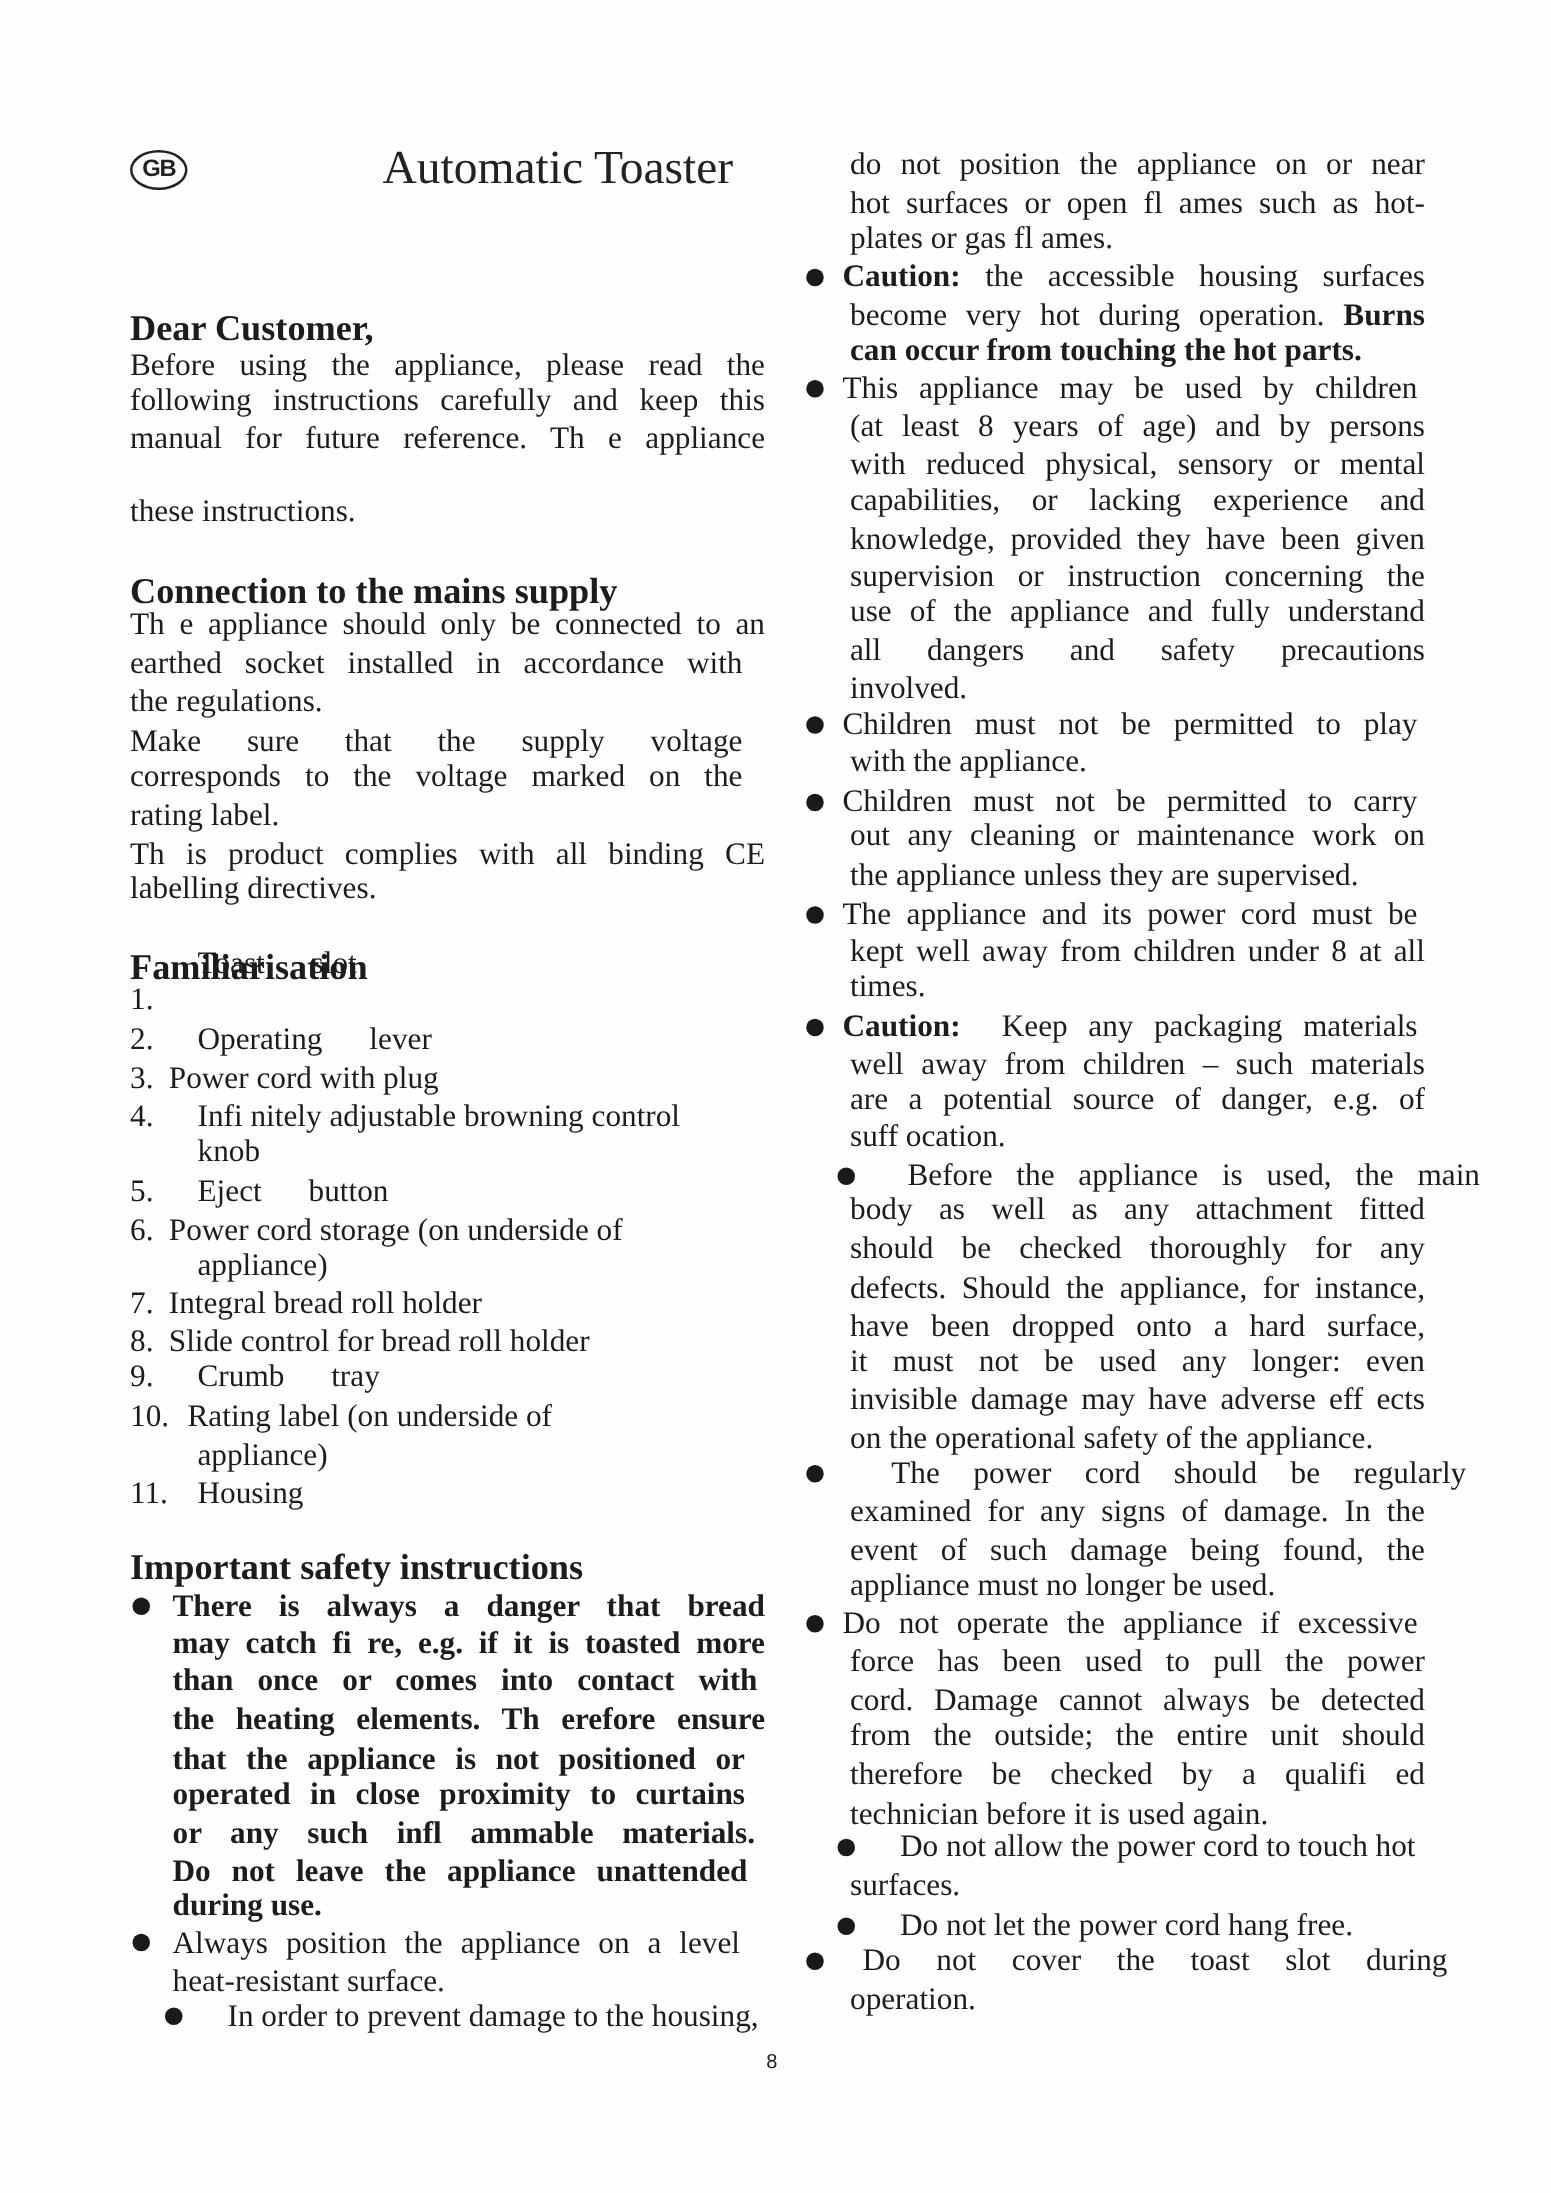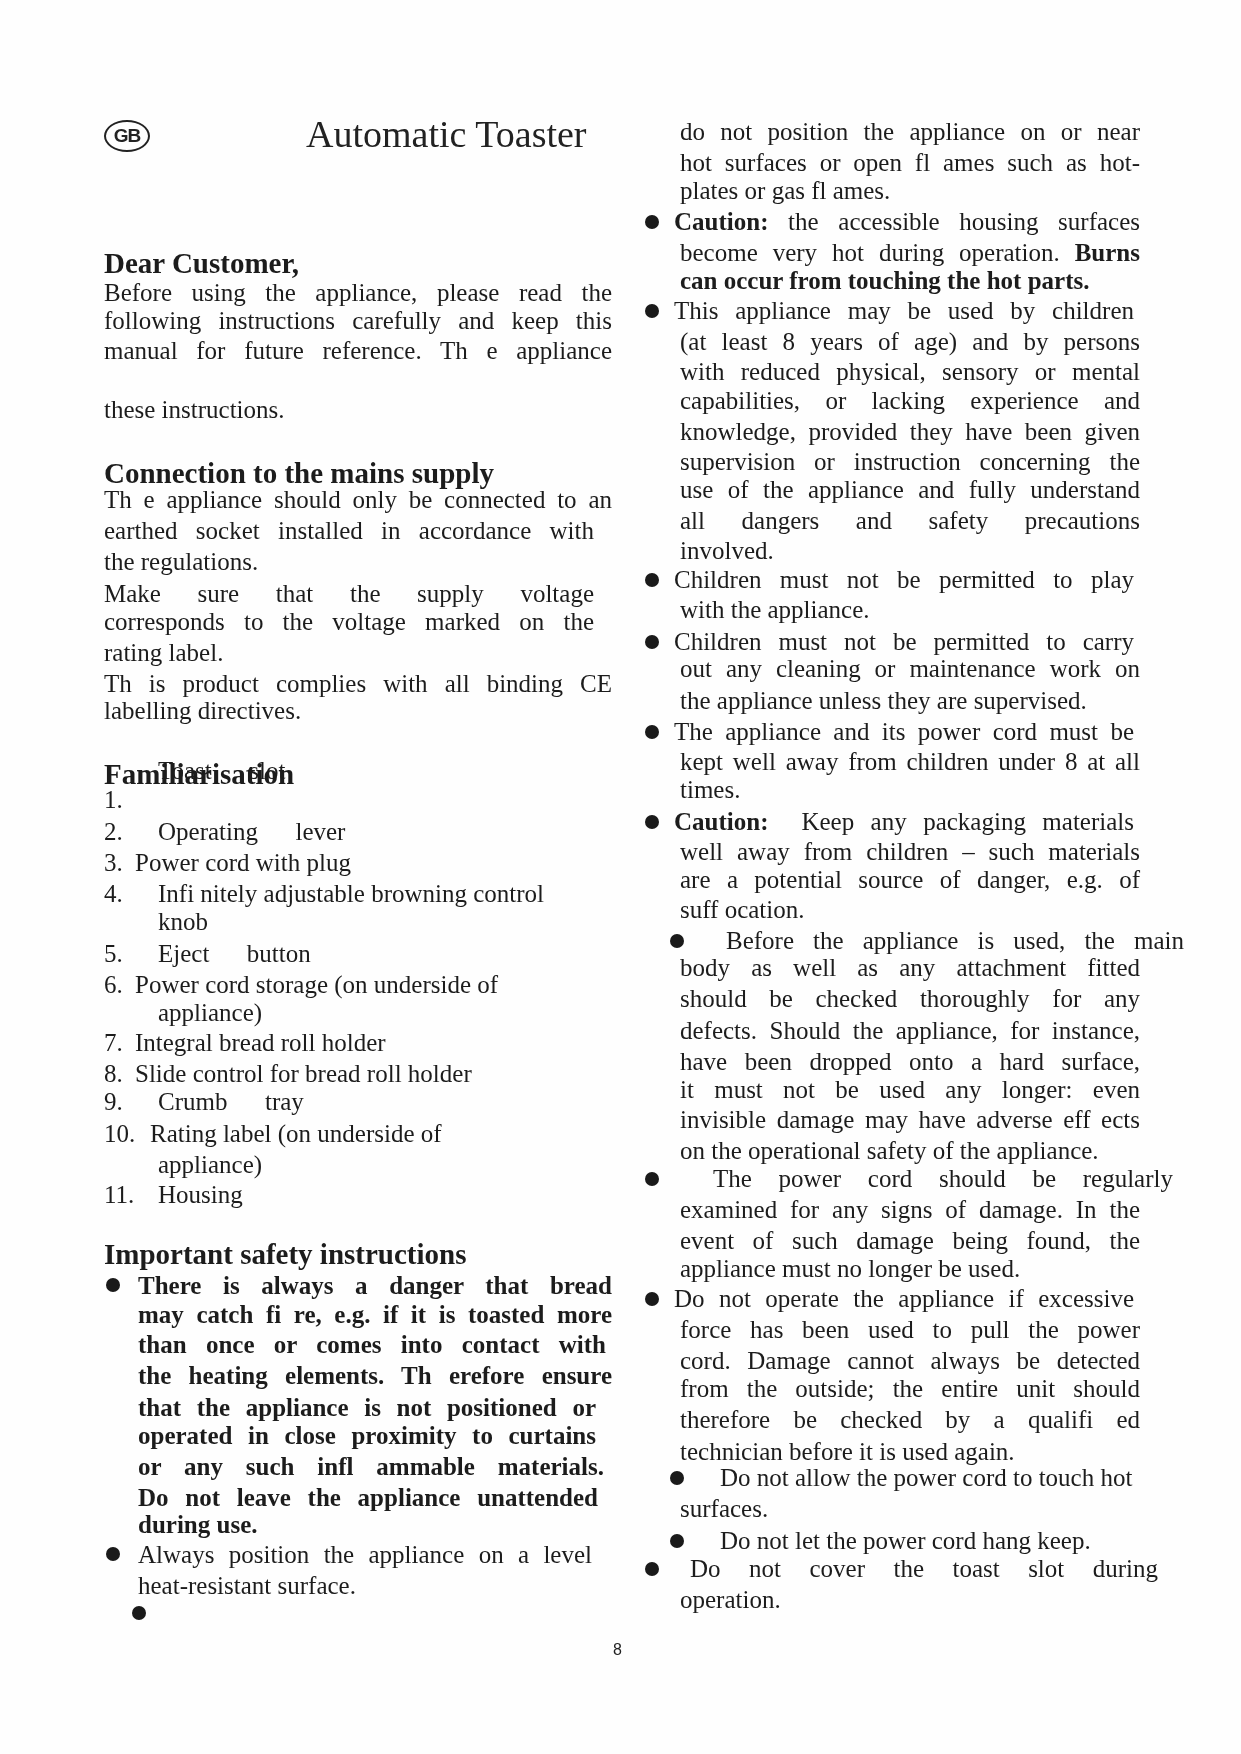--- a/index.html
+++ b/index.html
@@ -85,20 +85,21 @@
   <div class="ln b LbW just" style="top:1421px; width:458px">operated in close proximity to curtains</div>
   <div class="ln b LbW just" style="top:1452px; width:466px">or any such infl ammable materials.</div>
   <div class="ln b LbW just" style="top:1483px; width:460px">Do not leave the appliance unattended</div>
   <div class="ln b Lb" style="top:1510px">during use.</div>
 
   <div class="dot" style="left:106px; top:1547px"></div>
   <div class="ln LbW just" style="top:1540px; width:454px">Always position the appliance on a level</div>
   <div class="ln Lb" style="top:1571px">heat-resistant surface.</div>
 
   <div class="dot" style="left:132px; top:1606px"></div>
+  <div class="ln" style="left:182px; top:1599px">In order to prevent damage to the housing,</div>
 
   <div id="right-col">
       <div class="ln just" style="left: 680px; top: 117px; width: 460px;">do not position the appliance on or near</div>
       <div class="ln just" style="left: 680px; top: 148px; width: 460px;">hot surfaces or open fl ames such as hot-</div>
       <div class="ln" style="left: 680px; top: 176px;">plates or gas fl ames.</div>
       <div class="dot" style="left: 645px; top: 215px;"></div>
       <div class="ln just" style="left: 674px; top: 207px; width: 466px;"><span class="b">Caution:</span><span style="white-space: pre;"> the accessible housing surfaces</span></div>
       <div class="ln just" style="left: 680px; top: 238px; width: 460px;"><span>become very hot during operation.</span><span class="b" style="white-space: pre;"> Burns</span></div>
       <div class="ln b" style="left: 680px; top: 266px;">can occur from touching the hot parts.</div>
       <div class="dot" style="left: 645px; top: 304px;"></div>
@@ -145,20 +146,20 @@
       <div class="ln just" style="left: 674px; top: 1284px; width: 460px;">Do not operate the appliance if excessive</div>
       <div class="ln just" style="left: 680px; top: 1315px; width: 460px;">force has been used to pull the power</div>
       <div class="ln just" style="left: 680px; top: 1346px; width: 460px;">cord. Damage cannot always be detected</div>
       <div class="ln just" style="left: 680px; top: 1374px; width: 460px;">from the outside; the entire unit should</div>
       <div class="ln just" style="left: 680px; top: 1405px; width: 460px;">therefore be checked by a qualifi ed</div>
       <div class="ln" style="left: 680px; top: 1437px;">technician before it is used again.</div>
       <div class="dot" style="left: 670px; top: 1471px;"></div>
       <div class="ln" style="left: 720px; top: 1463px;">Do not allow the power cord to touch hot</div>
       <div class="ln" style="left: 680px; top: 1494px;">surfaces.</div>
       <div class="dot" style="left: 670px; top: 1534px;"></div>
-      <div class="ln" style="left: 720px; top: 1526px;">Do not let the power cord hang keep.</div>
+      <div class="ln" style="left: 720px; top: 1526px;">Do not let the power cord hang free.</div>
       <div class="dot" style="left: 645px; top: 1562px;"></div>
       <div class="ln just" style="left: 690px; top: 1554px; width: 468px;">Do not cover the toast slot during</div>
       <div class="ln" style="left: 680px; top: 1585px;">operation.</div>
     </div>
 
   <div class="pnum">8</div>
 </div>
 
 </body></html>

